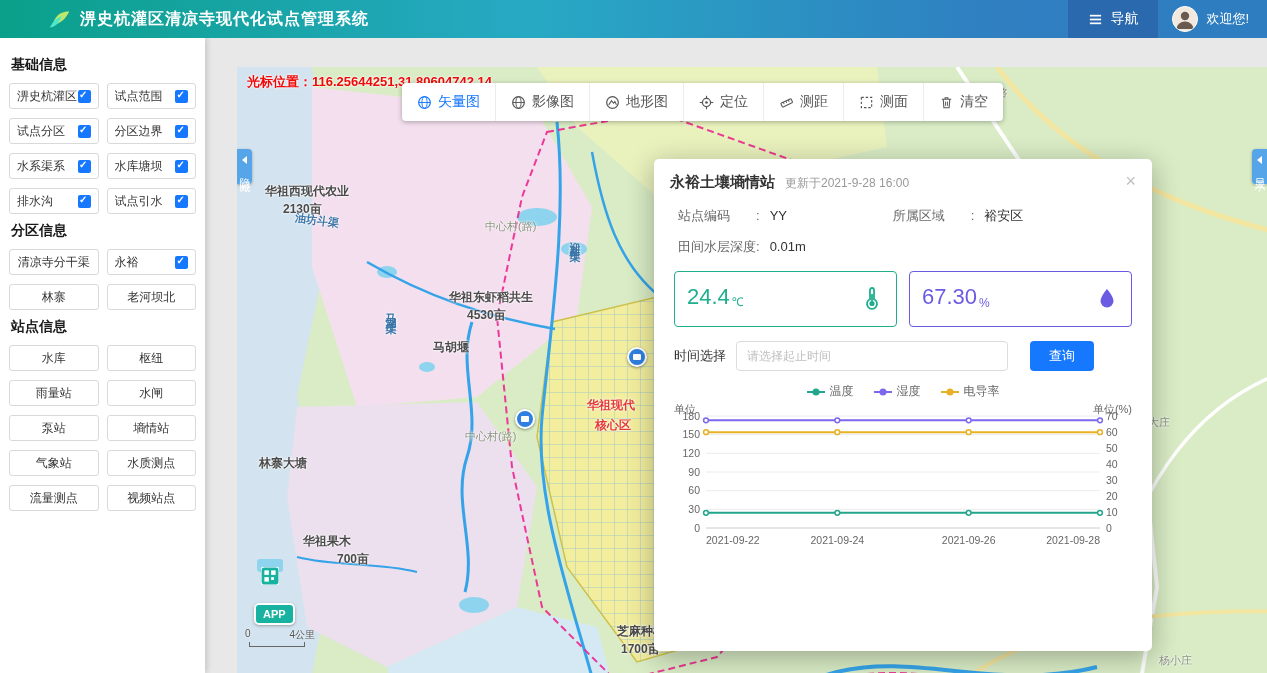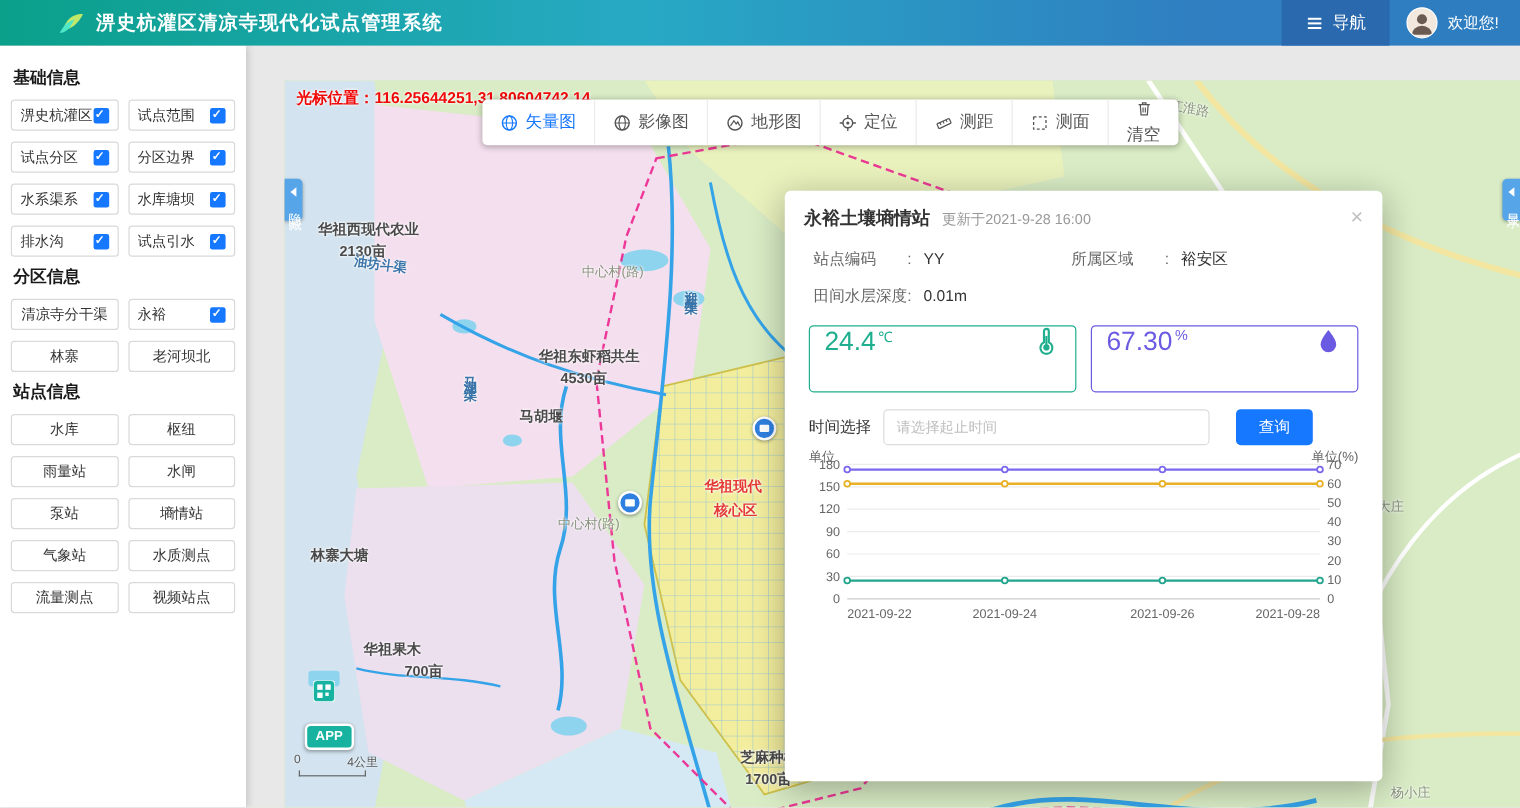--- a/index.html
+++ b/index.html
@@ -25,21 +25,21 @@
   .checkbox { width:13px; height:13px; background:#1677ff; border-radius:2px; flex:0 0 13px; position:relative; }
   .checkbox::after { content:"✓"; position:absolute; left:1.5px; top:-1px; color:#fff; font-size:10px; font-weight:bold; }
 
   
   .map { position:relative; flex:1; overflow:hidden; background:#d9ecc5;margin-top:29px; }
   .map svg.map-bg { position:absolute; left:0; top:0; }
   .cursor-pos { position:absolute; left:10px; top:6px; font-size:13px; font-weight:bold; color:#f00909; text-shadow:0 0 2px #fff,0 0 3px #fff; z-index:6; }
 
   .map-toolbar { position:absolute; left:165px; top:16px; height:38px; background:#fff; border-radius:4px; box-shadow:0 1px 5px rgba(0,0,0,.3); display:flex; align-items:stretch; z-index:8; }
   .tb-btn { display:flex; align-items:center; gap:6px; padding:0 15px; font-size:14px; color:#555; border-right:1px solid #ececec; cursor:pointer; }
-  .tb-btn:last-child { border-right:none;flex-direction:column; }
+  .tb-btn:last-child { border-right:none; }
   .tb-btn.active { color:#1677ff; }
   .tb-btn svg { flex:0 0 auto; }
 
   .map-label { position:absolute; font-size:12px; color:#4a4a4a; font-weight:600; text-shadow:0 0 2px #fff,0 0 3px #fff; z-index:4; white-space:nowrap; }
   .map-label.vertical { writing-mode:vertical-rl; letter-spacing:3px; }
   .map-label.canal { color:#3a74a8; font-size:11px; font-weight:600; }
   .map-label.muted { color:#8a937f; font-size:11px; font-weight:400; }
   .map-label.accent { color:#e53935; }
 
   .edge-tab { position:absolute; width:15px; padding:7px 0 9px; background:#56a5e8; color:#fff; display:flex; flex-direction:column; align-items:center; gap:5px; cursor:pointer; z-index:9; box-shadow:0 1px 3px rgba(0,0,0,.3); }
@@ -65,21 +65,21 @@
   .dlg-close { margin-left:auto; color:#c0c0c0; font-size:18px; line-height:1; cursor:pointer; }
   .info-grid { display:grid; grid-template-columns:1fr 1.15fr; gap:13px 10px; padding:6px 24px 2px; font-size:13px; color:#666; }
   .info-label { display:inline-block; min-width:78px; color:#666; }
   .info-colon { margin-right:10px; color:#666; }
   .info-value { color:#333; }
   .layer-tabs { display:flex; justify-content:center; margin:14px auto 0; }
   .tab { width:98px; height:32px; line-height:30px; text-align:center; font-size:13px; color:#333; border:1px solid #dcdcdc; background:#fff; cursor:pointer; margin-left:-1px; }
   .tab:first-child { margin-left:0; }
   .tab.active { background:#1677ff; border-color:#1677ff; color:#fff; }
   .metric-cards { display:flex; gap:12px; padding:0 20px; margin-top:13px; }
-  .metric { flex:1; height:56px; border:1px solid #ccc; border-radius:4px; display:flex; align-items:flex-start; padding:0 12px; }
+  .metric { flex:1; height:56px; border:1px solid #ccc; border-radius:4px; display:flex; align-items:flex-end; padding:16px 12px; }
   .m-val { font-size:22px; font-weight:500; }
   .m-unit { font-size:12px; margin-left:2px; }
   .m-icon { margin-left:auto; display:flex; }
   .time-row { display:flex; align-items:center; padding:0 20px; margin-top:14px; }
   .time-label { font-size:13px; color:#333; margin-right:10px; }
   .time-input { width:272px; height:30px; border:1px solid #dcdcdc; border-radius:4px; padding:0 10px; font-size:12px; color:#333; outline:none; }
   .time-input::placeholder { color:#bfbfbf; }
   .query-btn { margin-left:22px; width:64px; height:30px; background:#1677ff; color:#fff; border:none; border-radius:4px; font-size:13px; cursor:pointer; }
   .chart-legend { display:flex; justify-content:center; gap:20px; margin-top:12px; font-size:12px; color:#666; }
   .lg-item { display:flex; align-items:center; gap:5px; cursor:pointer; }
@@ -415,20 +415,40 @@
                 <path d="M12 3 C12 3 5.5 10.5 5.5 15 a6.5 6.5 0 0 0 13 0 C18.5 10.5 12 3 12 3 Z" fill="currentColor"></path>
               </svg>
             </span>
           </div>
         </div>
       <div class="time-row">
         <span class="time-label">时间选择</span>
         <input class="time-input" placeholder="请选择起止时间" style="">
         <button class="query-btn">查询</button>
       </div>
+      <div class="chart-legend">
+          <div class="lg-item">
+            <span class="lg-line" style="background: rgb(33, 165, 140);">
+              <span class="lg-dot" style="background: rgb(33, 165, 140);"></span>
+            </span>
+            <span>温度</span>
+          </div>
+          <div class="lg-item">
+            <span class="lg-line" style="background: rgb(123, 104, 238);">
+              <span class="lg-dot" style="background: rgb(123, 104, 238);"></span>
+            </span>
+            <span>湿度</span>
+          </div>
+          <div class="lg-item">
+            <span class="lg-line" style="background: rgb(232, 176, 36);">
+              <span class="lg-dot" style="background: rgb(232, 176, 36);"></span>
+            </span>
+            <span>电导率</span>
+          </div>
+        </div>
       <div class="chart-wrap">
         <span class="y-unit left">单位</span>
         <span class="y-unit right">单位(%)</span>
         <svg width="466" height="154" viewBox="0 0 466 154">
             <line x1="36" x2="430" y1="124" y2="124" stroke="#cccccc"></line>
             <text class="tick" x="30" y="127.5" text-anchor="end">0</text>
             <line x1="36" x2="430" y1="105.33333333333334" y2="105.33333333333334" stroke="#ececec"></line>
             <text class="tick" x="30" y="108.83333333333334" text-anchor="end">30</text>
             <line x1="36" x2="430" y1="86.66666666666667" y2="86.66666666666667" stroke="#ececec"></line>
             <text class="tick" x="30" y="90.16666666666667" text-anchor="end">60</text>

